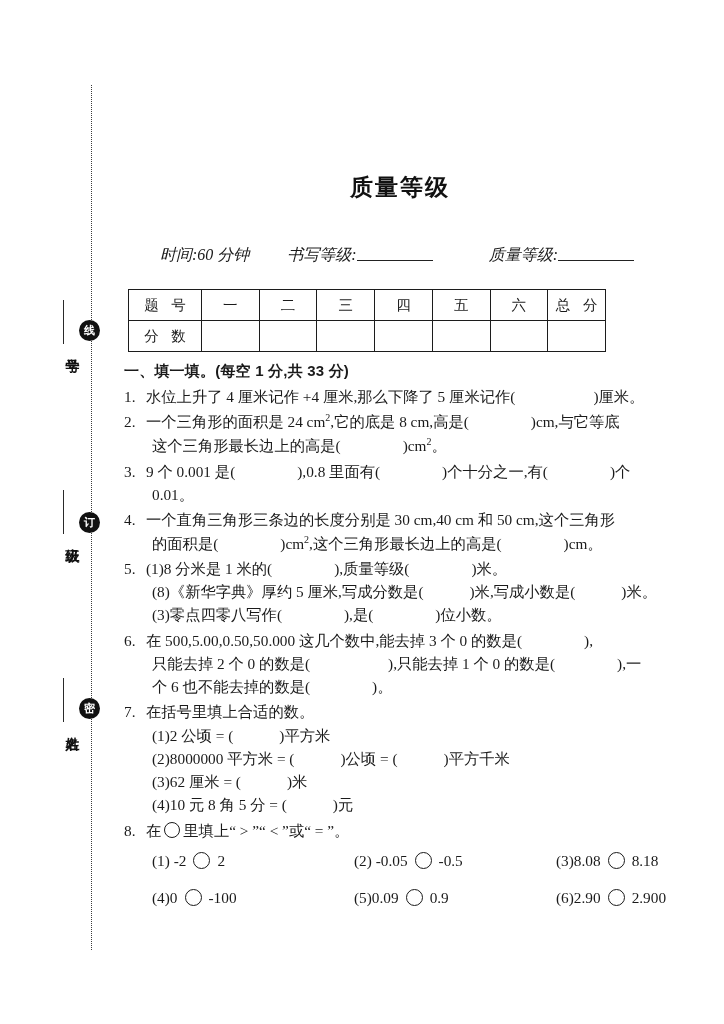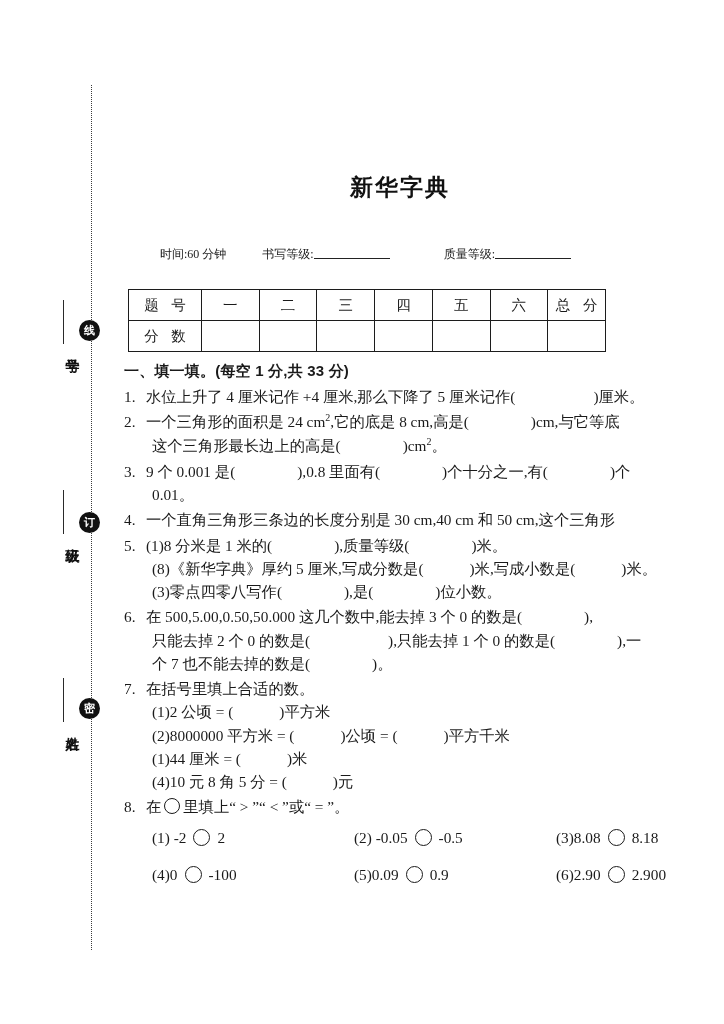--- a/index.html
+++ b/index.html
@@ -93,22 +93,23 @@
     font-weight: bold;
     letter-spacing: 2px;
     color: #111;
   }
 
   #exam-meta {
     position: absolute;
     left: 50px;
     top: 245px;
     width: 560px;
-    font-size: 12px;
+    font-size: 16px;
     white-space: nowrap;
+    font-style: italic;
   }
   #exam-meta .meta-item { display: inline-block; }
   #exam-meta .gap-a { display: inline-block; width: 30px; }
   #exam-meta .gap-b { display: inline-block; width: 48px; }
   .rule-blank {
     display: inline-block;
     width: 76px;
     border-bottom: 1px solid #222;
     height: 13px;
     vertical-align: -1px;
@@ -226,21 +227,21 @@
 
   <div class="margin-group" style="top:678px;height:110px">
     <div class="margin-rule" style="top:0px"></div>
     <div class="margin-label" style="top:48px">姓名</div>
     <div class="seal" style="top:20px">密</div>
   </div>
 </div>
 
 <div id="page">
 
-  <div id="doc-title">新华字典</div>
+  <div id="doc-title">质量等级</div>
 
   <div id="exam-meta">
     <span class="meta-item">时间:60 分钟</span>
     <span class="gap-a"></span>
     <span class="meta-item">书写等级:</span><span class="rule-blank"></span>
     <span class="gap-b"></span>
     <span class="meta-item">质量等级:</span><span class="rule-blank"></span>
   </div>
 
   <table id="score-table">
@@ -281,39 +282,40 @@
       <span class="sub"><span>这个三角形最长边上的高是(</span><span class="sp-m"></span><span>)cm</span><sup>2</sup><span>。</span></span>
     </p>
 
     <p class="q">
       <span class="qnum">3.</span><span>9 个 0.001 是(</span><span class="sp-m"></span><span>),0.8 里面有(</span><span class="sp-m"></span><span>)个十分之一,有(</span><span class="sp-m"></span><span>)个</span>
       <span class="sub">0.01。</span>
     </p>
 
     <p class="q">
       <span class="qnum">4.</span><span>一个直角三角形三条边的长度分别是 30 cm,40 cm 和 50 cm,这个三角形</span>
+      <span class="sub"><span>的面积是(</span><span class="sp-m"></span><span>)cm</span><sup>2</sup><span>,这个三角形最长边上的高是(</span><span class="sp-m"></span><span>)cm。</span></span>
     </p>
 
     <p class="q">
       <span class="qnum">5.</span><span>(1)8 分米是 1 米的(</span><span class="sp-m"></span><span>),质量等级(</span><span class="sp-m"></span><span>)米。</span>
       <span class="sub"><span>(8)《新华字典》厚约 5 厘米,写成分数是(</span><span class="sp-s"></span><span>)米,写成小数是(</span><span class="sp-s"></span><span>)米。</span></span>
       <span class="sub"><span>(3)零点四零八写作(</span><span class="sp-m"></span><span>),是(</span><span class="sp-m"></span><span>)位小数。</span></span>
     </p>
 
     <p class="q">
       <span class="qnum">6.</span><span>在 500,5.00,0.50,50.000 这几个数中,能去掉 3 个 0 的数是(</span><span class="sp-m"></span><span>),</span>
       <span class="sub"><span>只能去掉 2 个 0 的数是(</span><span class="sp-l"></span><span>),只能去掉 1 个 0 的数是(</span><span class="sp-m"></span><span>),一</span></span>
-      <span class="sub"><span>个 7 也不能去掉的数是(</span><span class="sp-m"></span><span>)。</span></span>
+      <span class="sub"><span>个 6 也不能去掉的数是(</span><span class="sp-m"></span><span>)。</span></span>
     </p>
 
     <p class="q">
       <span class="qnum">7.</span><span>在括号里填上合适的数。</span>
       <span class="sub"><span>(1)2 公顷 = (</span><span class="sp-s"></span><span>)平方米</span></span>
       <span class="sub"><span>(2)8000000 平方米 = (</span><span class="sp-s"></span><span>)公顷 = (</span><span class="sp-s"></span><span>)平方千米</span></span>
-      <span class="sub"><span>(1)44 厘米 = (</span><span class="sp-s"></span><span>)米</span></span>
+      <span class="sub"><span>(3)62 厘米 = (</span><span class="sp-s"></span><span>)米</span></span>
       <span class="sub"><span>(4)10 元 8 角 5 分 = (</span><span class="sp-s"></span><span>)元</span></span>
     </p>
 
     <p class="q cmp-head">
       <span class="qnum">8.</span><span>在</span><span class="circle-inline"></span><span>里填上“ &gt; ”“ &lt; ”或“ = ”。</span>
     </p>
 
     <div class="cmp-row">
       <span class="cmp-item">
         <span>(1)</span>&nbsp;<span>-2</span><span class="circle"></span><span>2</span>

